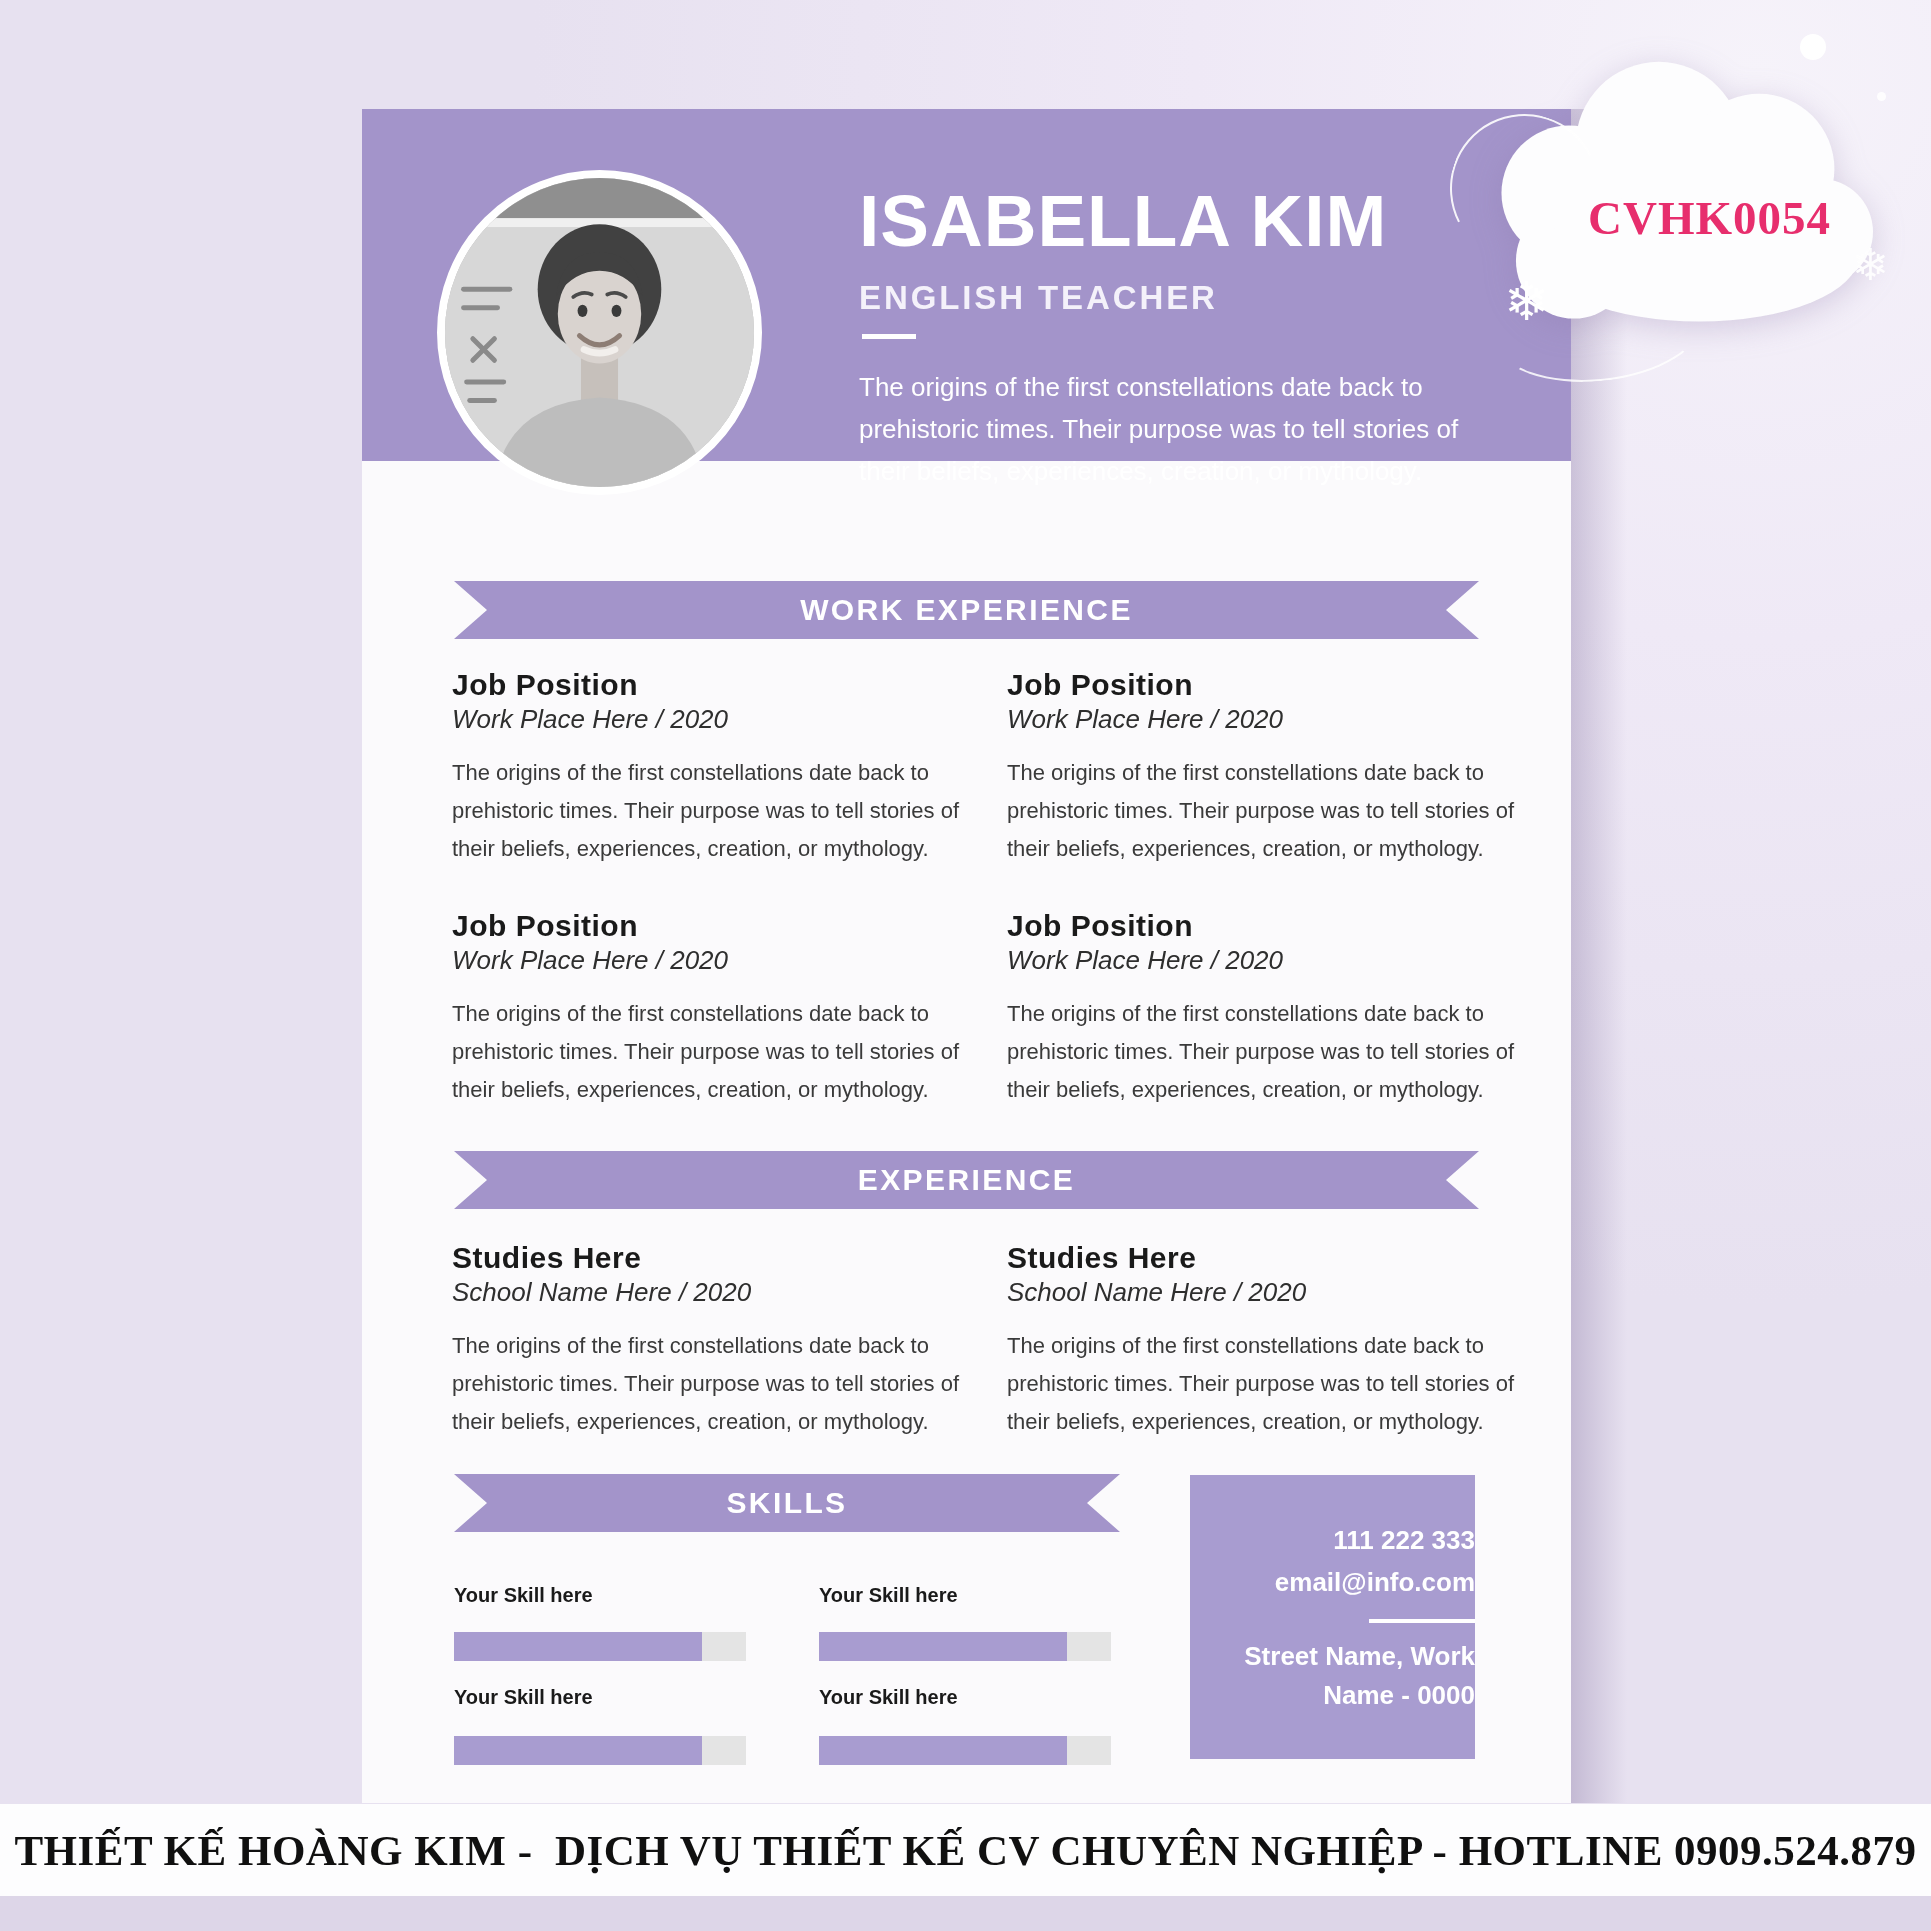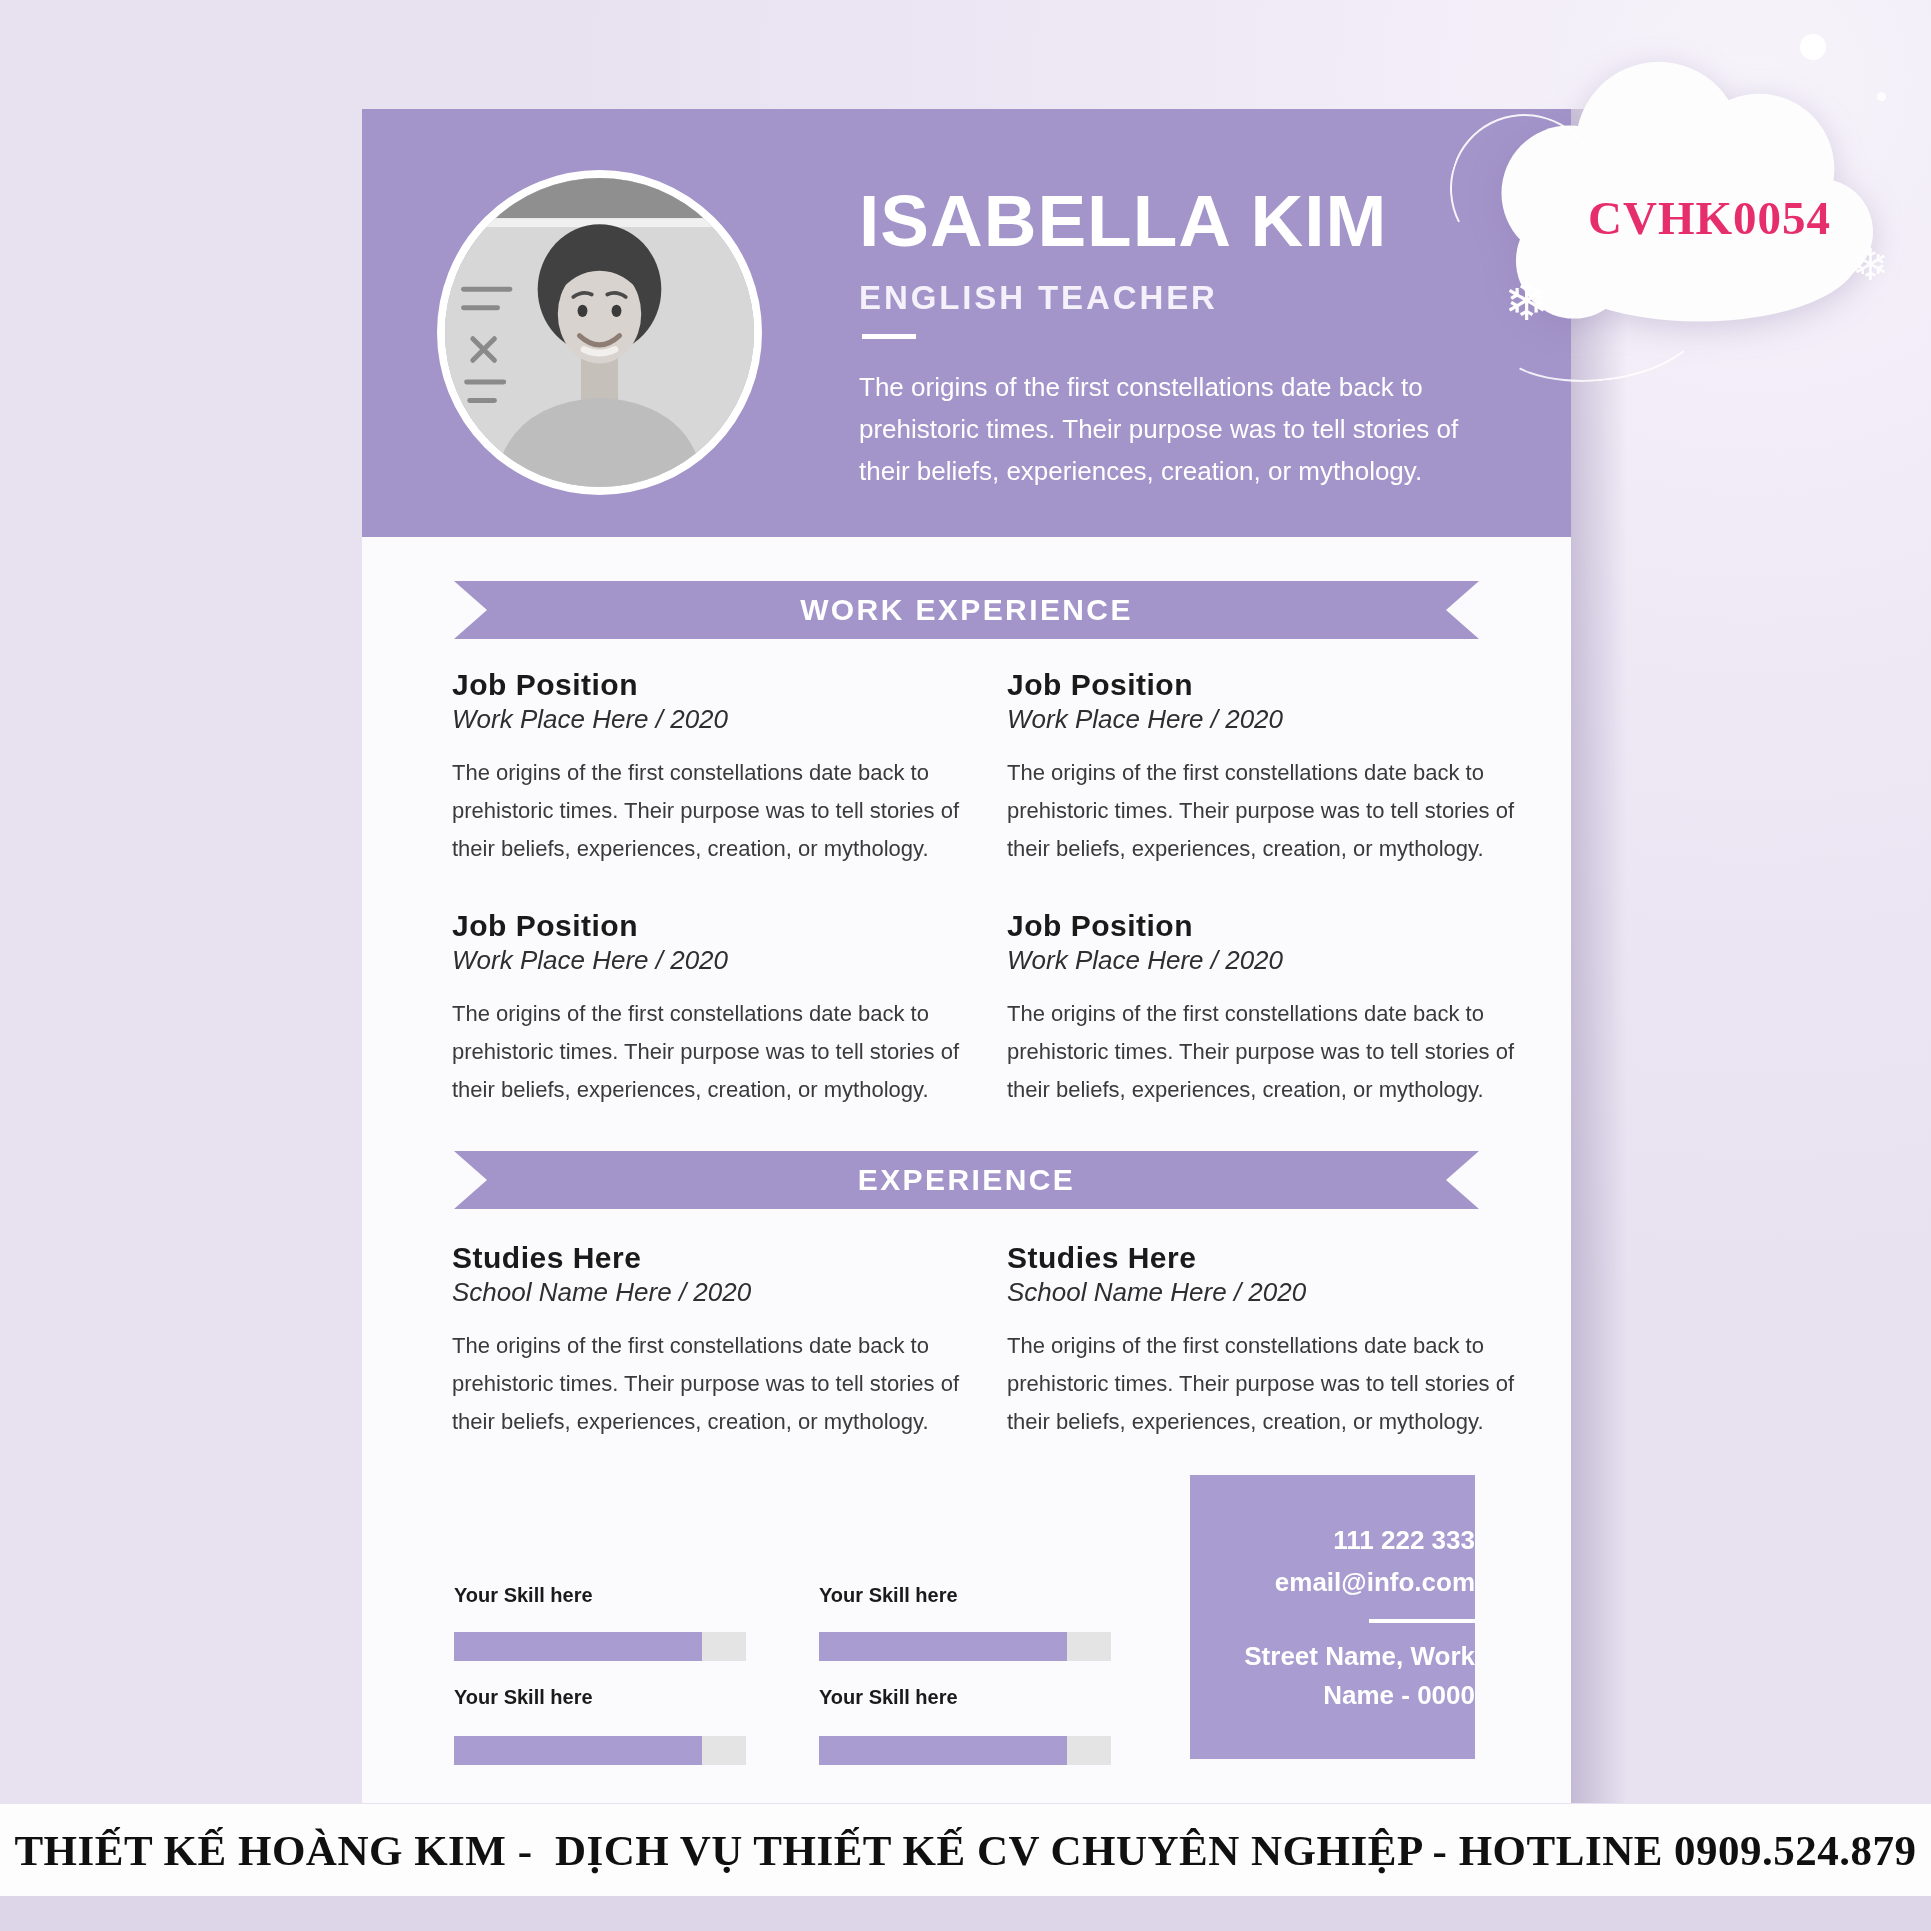--- a/index.html
+++ b/index.html
@@ -6,21 +6,21 @@
   body{width:1931px;height:1931px;font-family:"Liberation Sans",sans-serif;}
   #canvas{position:relative;width:1931px;height:1931px;overflow:hidden;
     background:radial-gradient(circle at 91% 4%, #f6f3fa 0%, #efe9f6 22%, #e7e1f0 48%, #e7e1f0 100%);}
 
   
   .page{position:absolute;left:362px;top:109px;width:1209px;height:1694px;background:#fbfafc;}
   .page-shadow{position:absolute;left:1571px;top:109px;width:56px;height:1694px;
     background:linear-gradient(90deg, rgba(104,84,138,.28), rgba(104,84,138,0));}
 
   
-  .cv-header{position:absolute;left:0;top:0;width:1209px;height:428px;background:#a394ca;}
+  .cv-header{position:absolute;left:0;top:0;width:1209px;height:352px;background:#a394ca;}
   .photo{position:absolute;left:75px;top:61px;width:309px;height:309px;border-radius:50%;
     border:8.7px solid #ffffff;overflow:hidden;background:#c9c9c9;}
   .photo svg{display:block;width:100%;height:100%;}
   .cv-name{position:absolute;left:497px;top:75px;color:#ffffff;font-size:73px;font-weight:bold;
     letter-spacing:1px;line-height:1;white-space:nowrap;}
   .cv-title{position:absolute;left:497px;top:170px;color:#f4f1fa;font-size:33px;font-weight:bold;
     letter-spacing:2.9px;white-space:nowrap;}
   .cv-divider{position:absolute;left:500px;top:225px;width:54px;height:4.8px;background:#ffffff;}
   .cv-summary{position:absolute;left:497px;top:257px;width:637px;color:#ffffff;font-size:26px;line-height:42px;}
 
@@ -159,20 +159,23 @@
       <h3>Studies Here</h3>
       <div class="sub">School Name Here / 2020</div>
       <p>The origins of the first constellations date back to prehistoric times. Their purpose was to tell stories of their beliefs, experiences, creation, or mythology.</p>
     </div>
     <div class="entry ed2">
       <h3>Studies Here</h3>
       <div class="sub">School Name Here / 2020</div>
       <p>The origins of the first constellations date back to prehistoric times. Their purpose was to tell stories of their beliefs, experiences, creation, or mythology.</p>
     </div>
 
+    <div class="ribbon ribbon-skills">
+      <span>SKILLS</span>
+    </div>
 
     <div class="skill-label sl1">Your Skill here</div>
     <div class="skill-label sl2">Your Skill here</div>
     <div class="skill-track st1">
         <div class="skill-fill" style="width: 85%;"></div>
       </div>
     <div class="skill-track st2">
         <div class="skill-fill" style="width: 85%;"></div>
       </div>
     <div class="skill-label sl3">Your Skill here</div>

